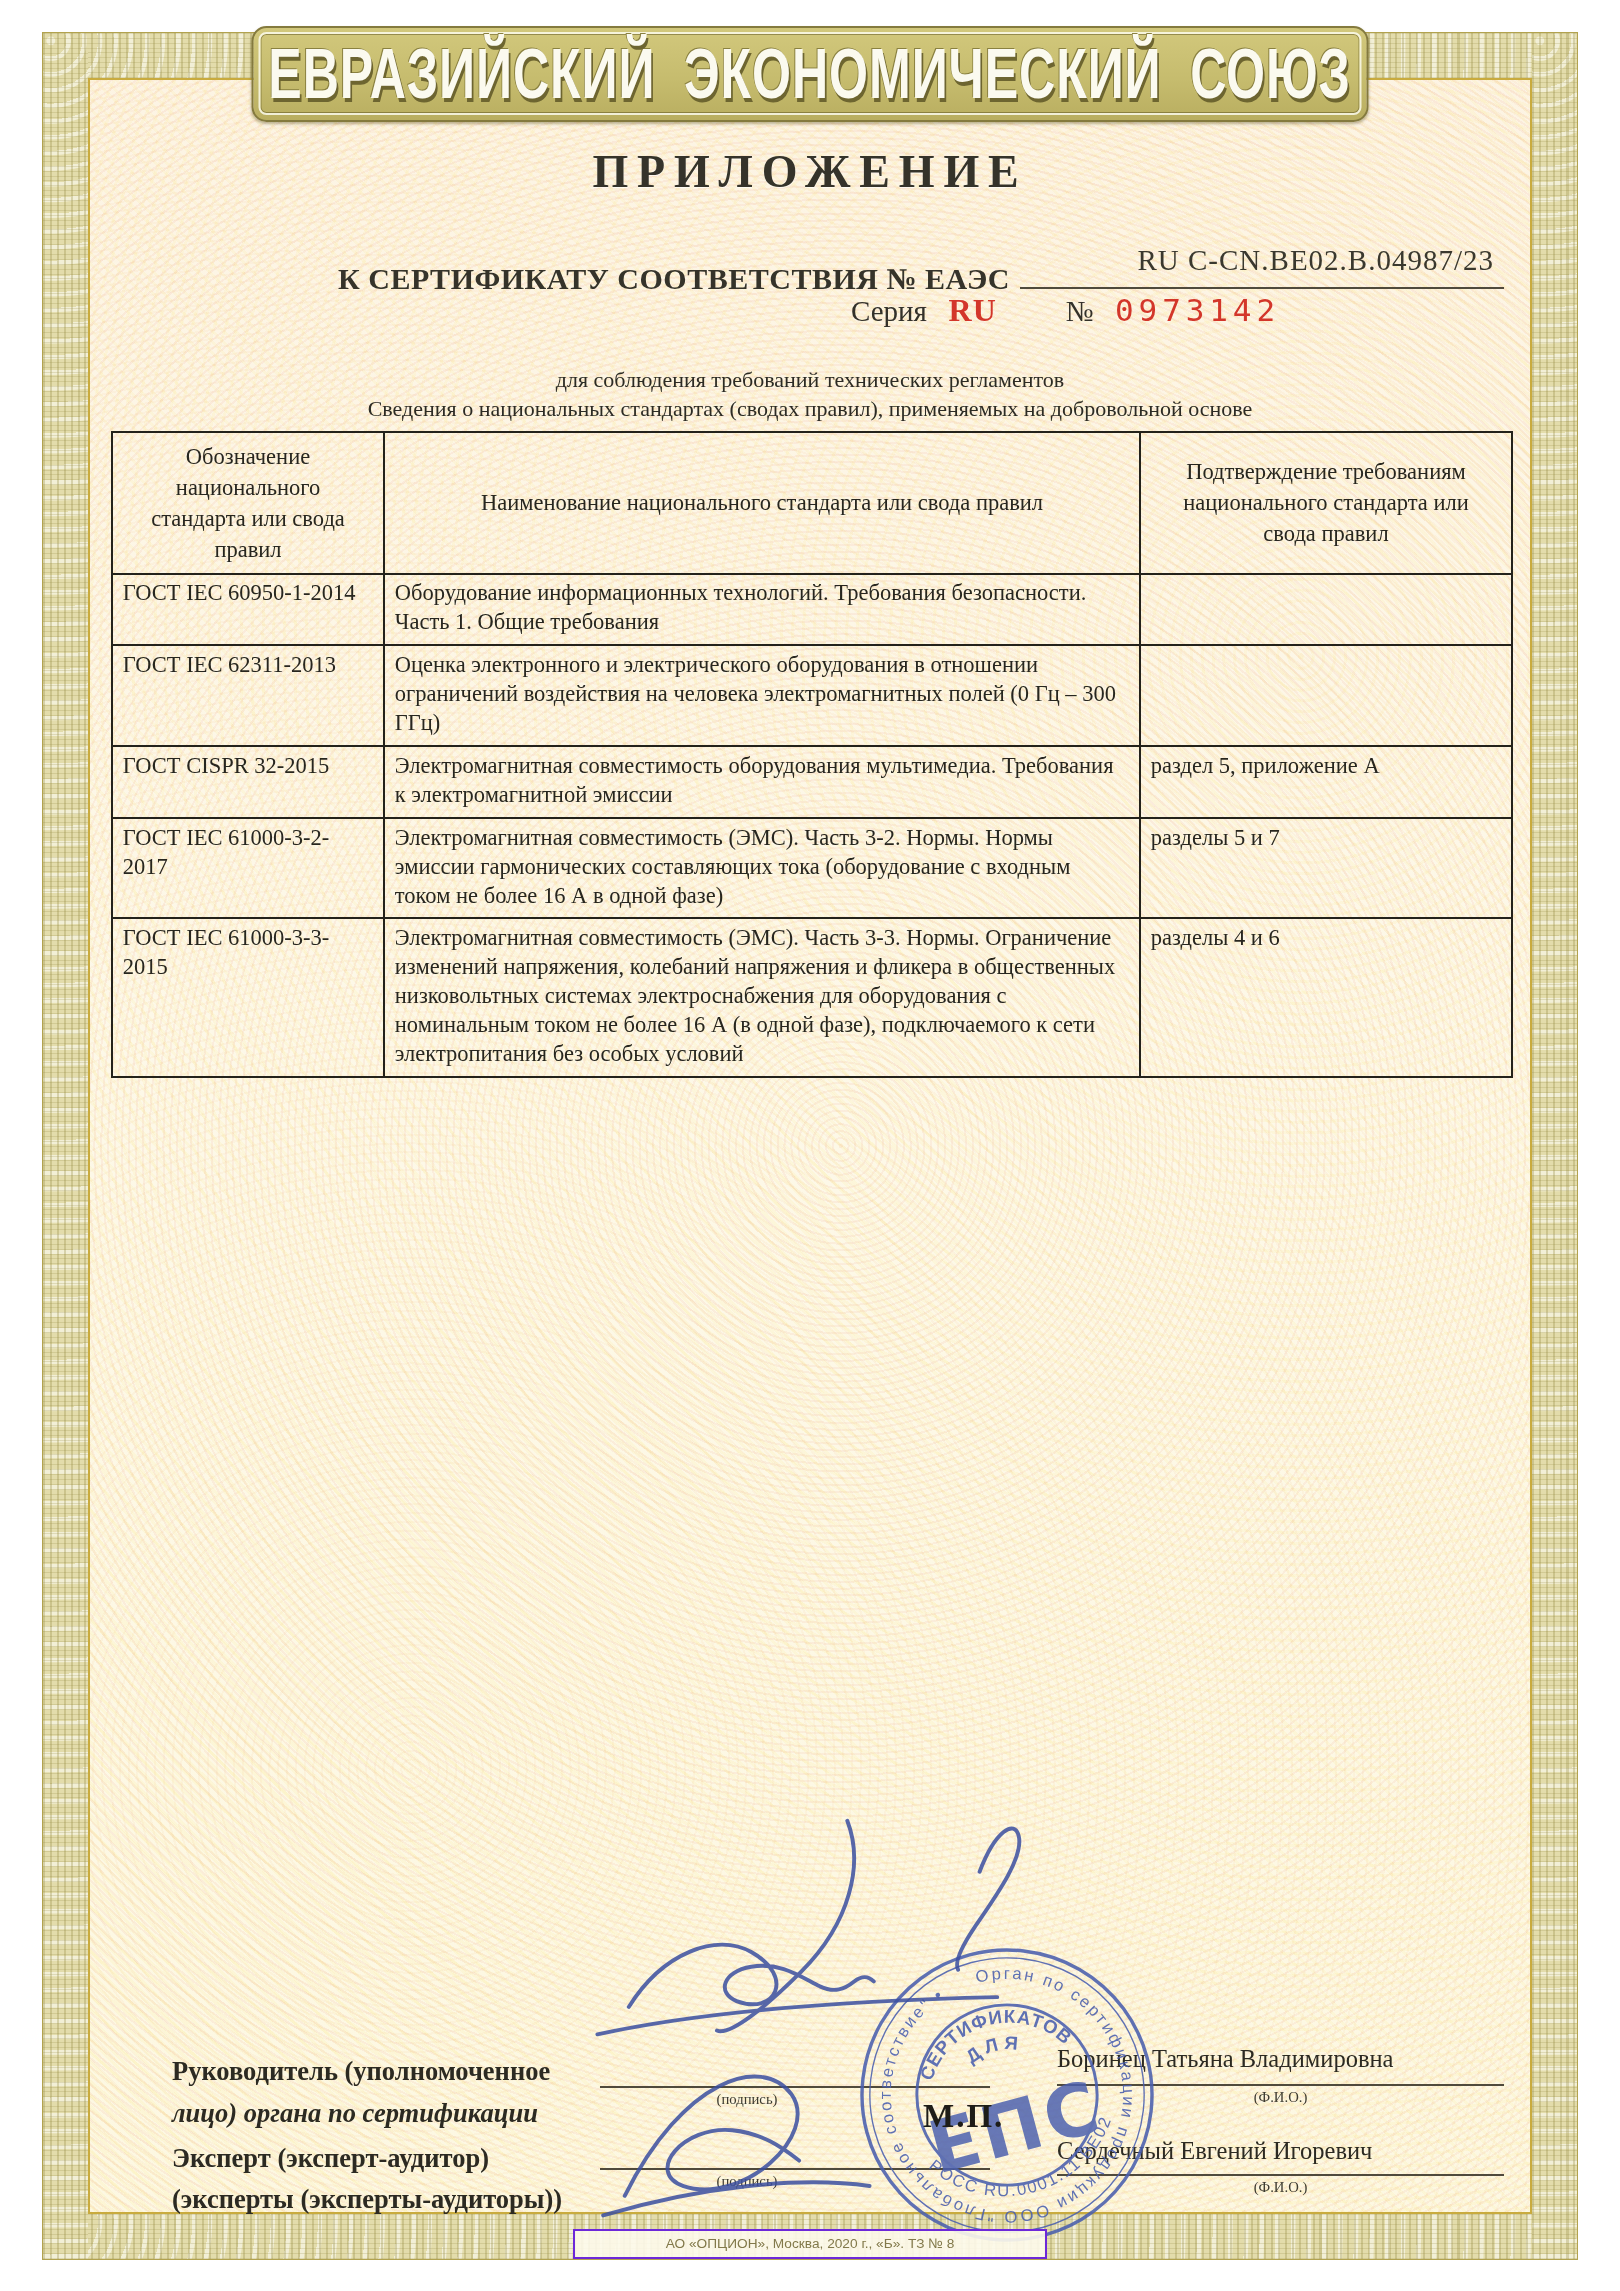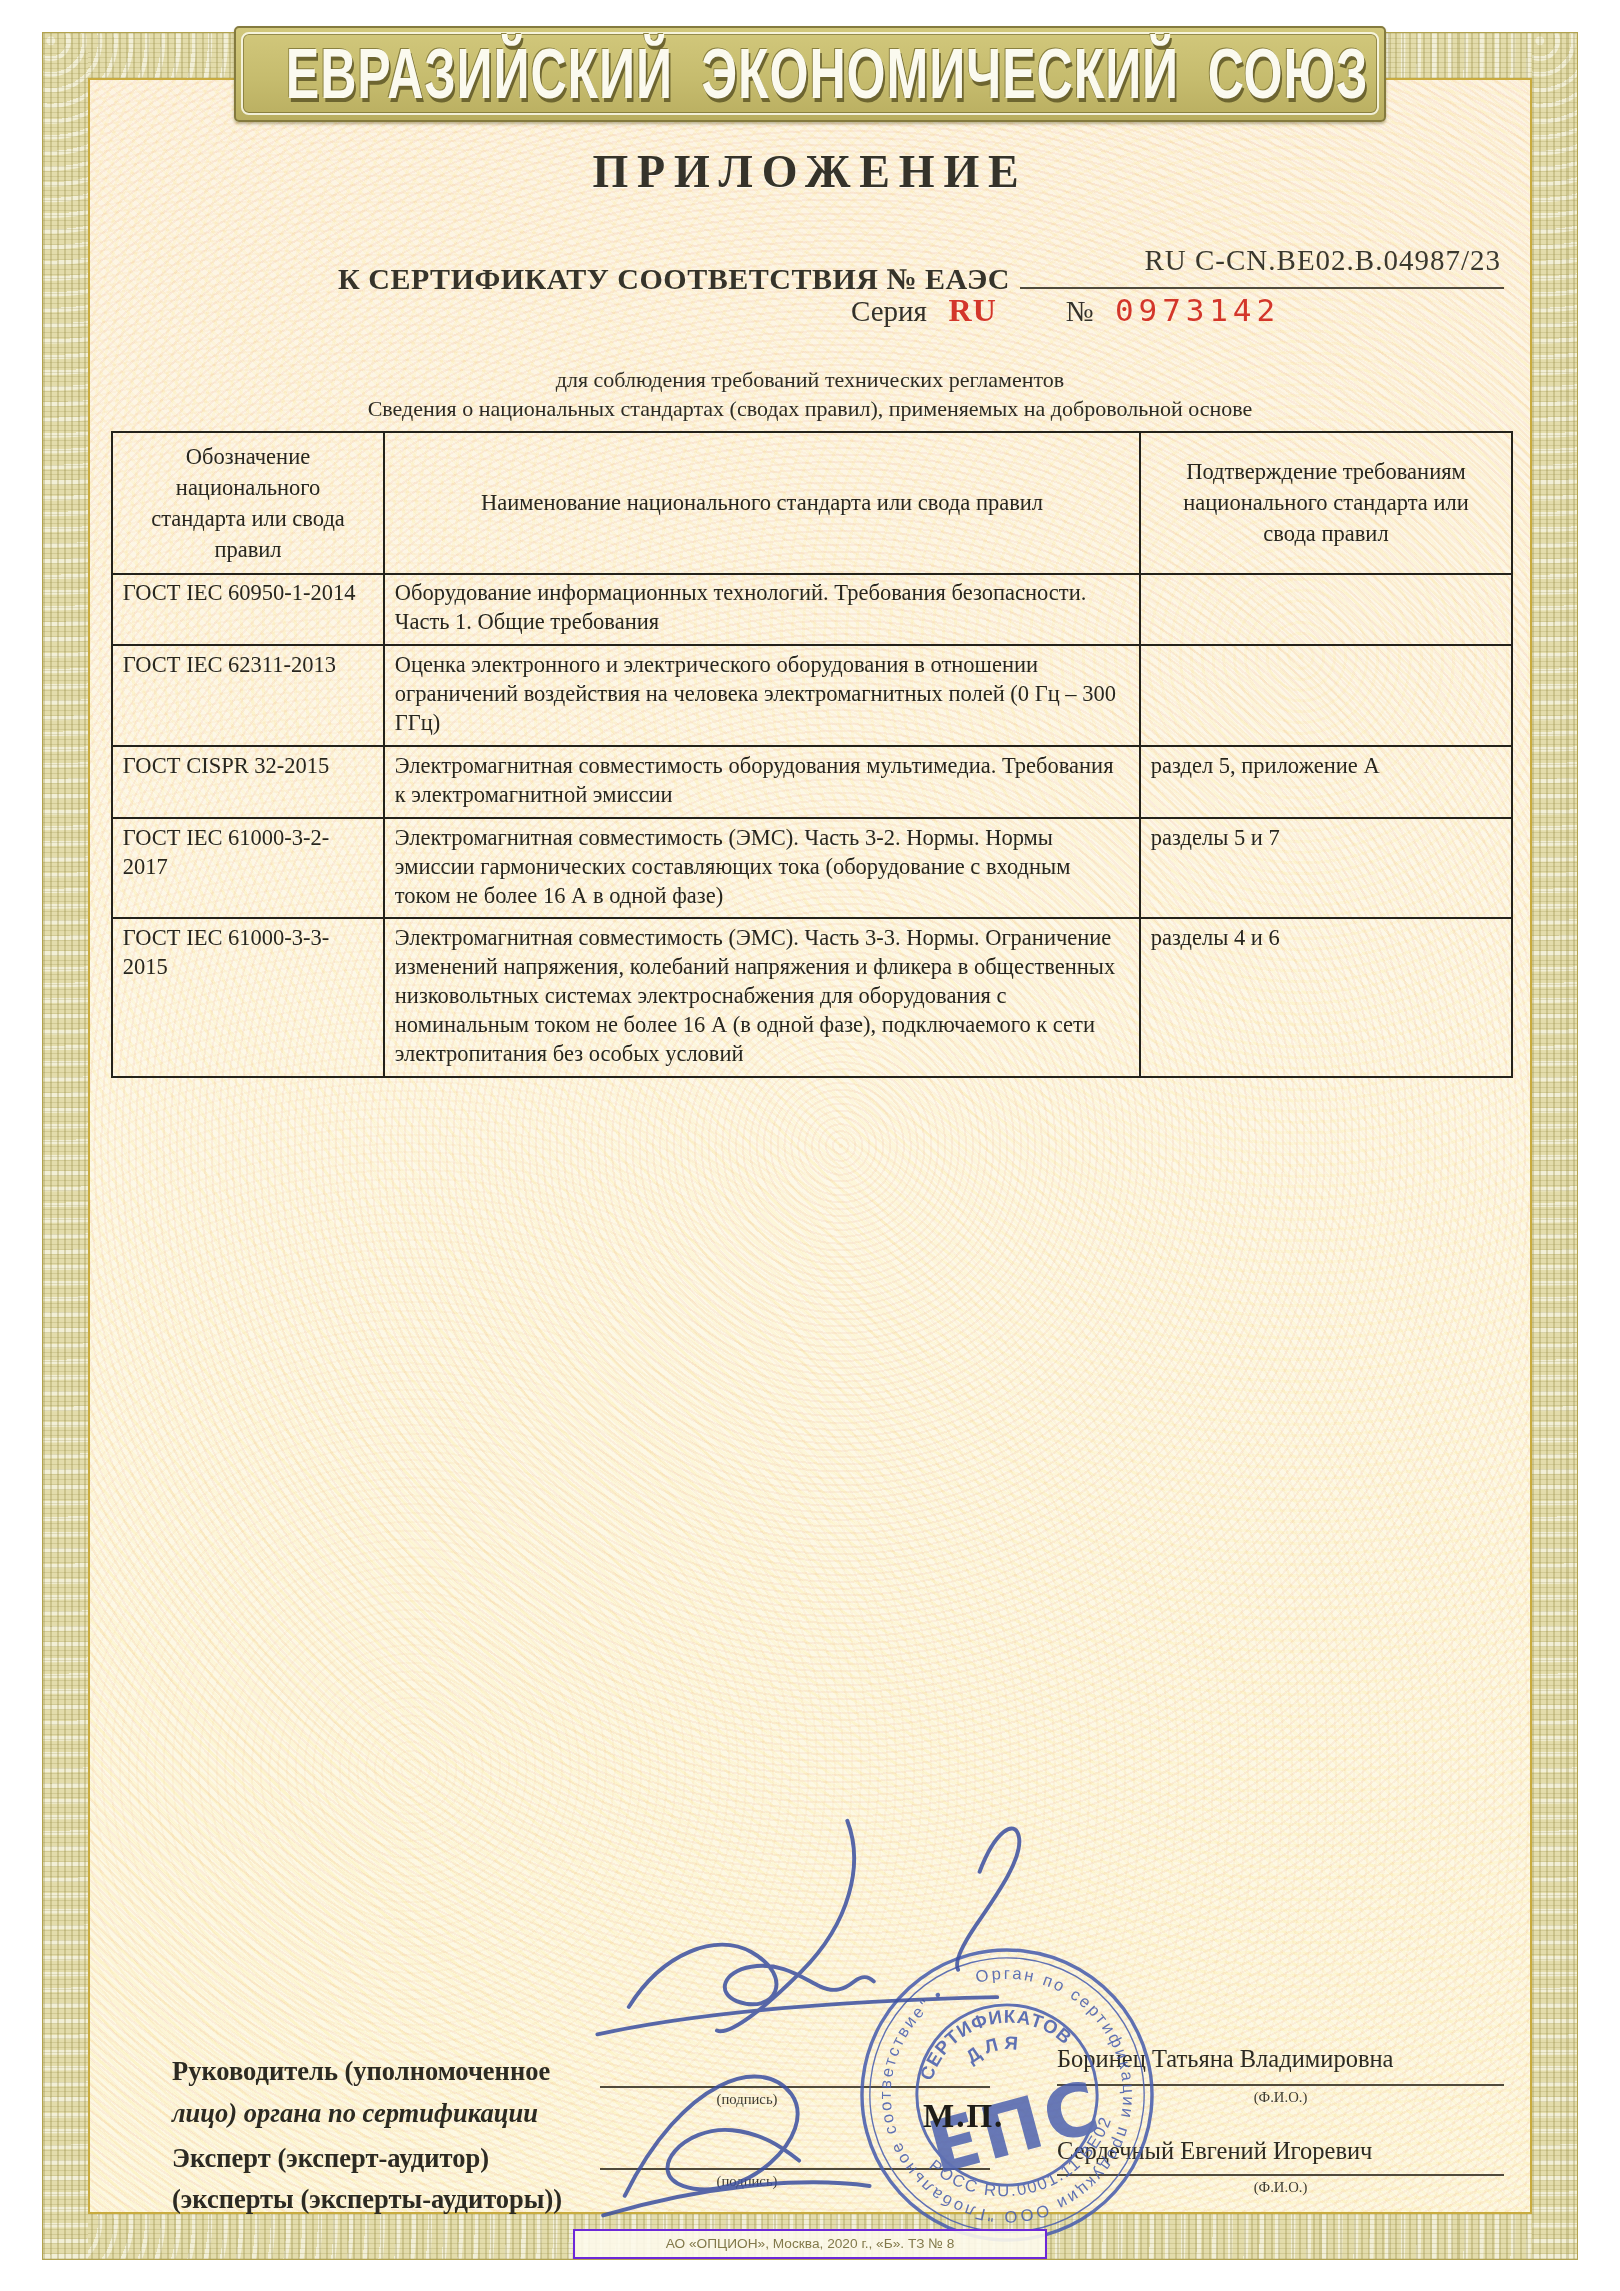--- a/index.html
+++ b/index.html
@@ -33,25 +33,24 @@
   .band-bottom{left:43px;right:43px;bottom:33px;height:45px;}
   .band-left{left:43px;top:33px;bottom:33px;width:45px;}
   .band-right{right:43px;top:33px;bottom:33px;width:45px;}
   .outer-line{position:absolute;top:32px;left:42px;right:42px;bottom:32px;border:1px solid #b2a24e;pointer-events:none;}
   .gold-frame{position:absolute;top:78px;left:88px;right:88px;bottom:78px;border:2px solid #c9ab3e;pointer-events:none;}
   
   .banner{
     position:absolute;top:25.5px;left:50%;transform:translateX(-50%);
     width:1113px;height:92px;
     background:linear-gradient(180deg,#d2c87c 0%,#c6bc6e 55%,#b9ae60 100%);
-    border:2.9px solid #847a3e;border-radius:5px;
+    border:2.9px solid #847a3e;border-radius:15px;
     box-shadow:0 2px 2.9px rgba(90,80,30,.4);
     display:flex;align-items:center;justify-content:center;
     z-index:5;
-    padding-left:35px;
   }
   .banner::before{
     content:"";position:absolute;inset:4.9px;border:2px solid rgba(255,255,245,.8);
     border-radius:7.8px;box-shadow:inset 0 0 0 1px rgba(90,80,30,.5);
   }
   .banner-text{
     font-family:"Liberation Sans", sans-serif;font-weight:700;
     font-size:57px;letter-spacing:1px;word-spacing:15.7px;
     color:#fbfaef;white-space:nowrap;
     transform:scale(.88,1.22);
@@ -63,21 +62,21 @@
     font-size:46px;font-weight:700;letter-spacing:8.8px;color:#35332a;
     text-shadow:0 1px 0 rgba(255,255,255,.6);
   }
   .cert-line{
     position:absolute;left:338px;top:235px;width:1166px;height:61px;
     display:flex;align-items:flex-end;
   }
   .cert-label{font-size:30px;font-weight:700;color:#35332a;white-space:nowrap;letter-spacing:0.5px;}
   .cert-rule{flex:1;margin-left:9.8px;margin-bottom:6.9px;border-bottom:2px solid #4f4a3c;position:relative;height:0;}
   .cert-number{
-    position:absolute;right:3px;bottom:9.8px;font-size:29px;color:#3a382e;
+    position:absolute;right:10px;bottom:9.8px;font-size:29px;color:#3a382e;
     white-space:nowrap;letter-spacing:1px;
   }
   .series-line{
     position:absolute;left:851px;top:292px;display:flex;align-items:baseline;
   }
   .series-label{font-size:29px;color:#33312a;}
   .series-value{font-size:32px;font-weight:700;color:#d3362a;margin-left:21.6px;letter-spacing:1px;}
   .no-sign{font-size:29px;color:#33312a;margin-left:69px;}
   .no-value{
     font-family:"DejaVu Sans Mono", monospace;font-size:31px;color:#d3362a;

